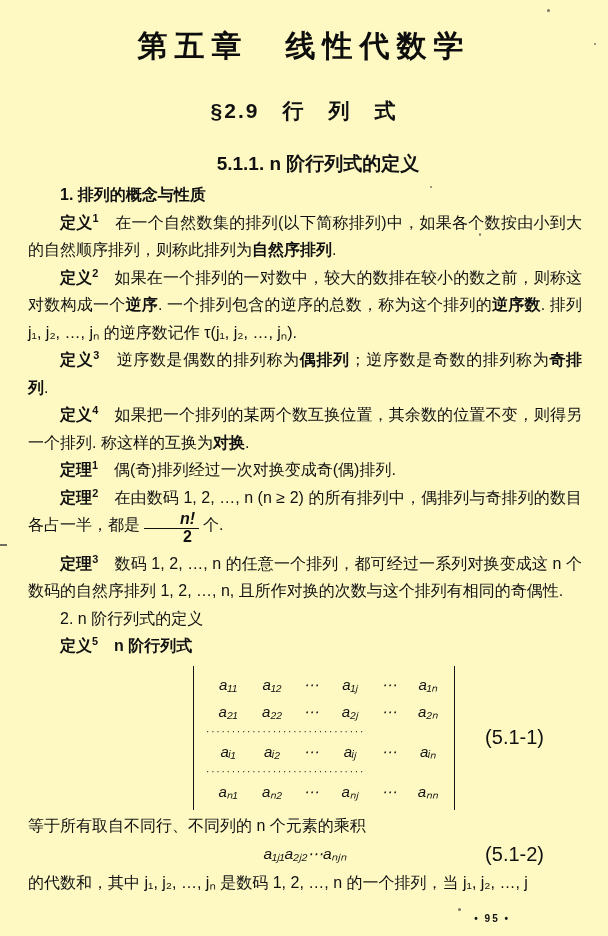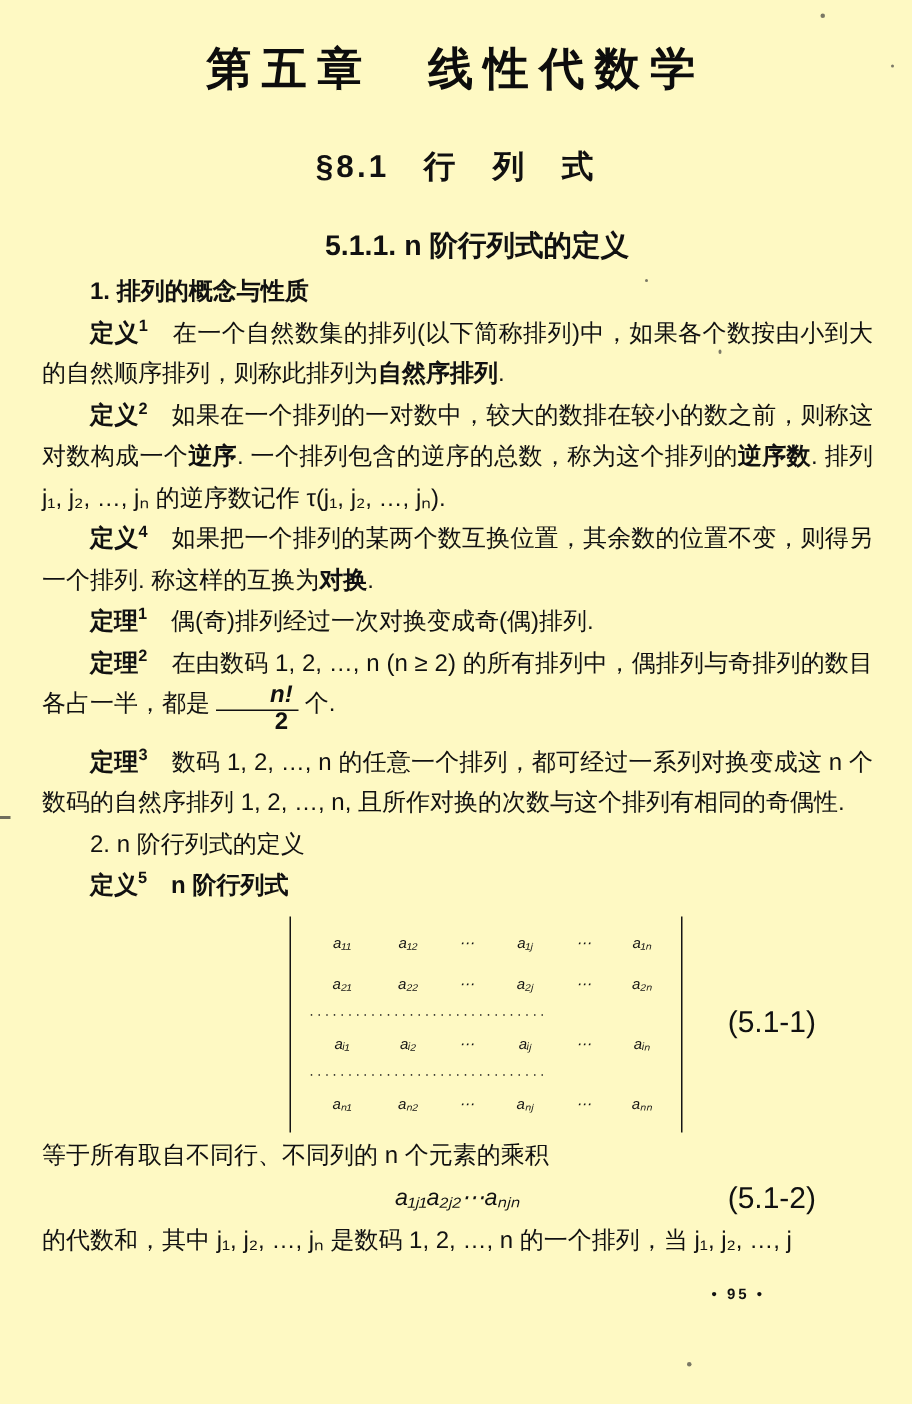--- a/index.html
+++ b/index.html
@@ -66,21 +66,21 @@
     border-left:1.7px solid #151515;
     border-right:1.7px solid #151515;
   }
   .mrow{
     display:grid;
     grid-template-columns:44px 44px 34px 44px 34px 44px;
     justify-items:center;
     align-items:center;
     height:27px;
     font-style:italic;
-    font-size:10px;
+    font-size:15px;
   }
   .mrow.dots{
     display:block;
     height:13px;
     line-height:13px;
     font-style:normal;
     font-size:10px;
     letter-spacing:1.8px;
     overflow:hidden;
     white-space:nowrap;
@@ -107,30 +107,31 @@
   .speck{position:absolute;background:#333;border-radius:50%;opacity:.65;}
   .speck-dash{position:absolute;background:#333;opacity:.7;}
 </style>
 </head>
 <body>
 
 <div class="page">
 
   <div class="chapter-title">第五章　线性代数学</div>
 
-  <div class="section-title">§8.1　行　列　式</div>
+  <div class="section-title">§2.9　行　列　式</div>
 
   <div class="subsection-title">5.1.1. n 阶行列式的定义</div>
 
   <div class="body">
 
     <p class="para indent heading-line"><span class="bold">1. 排列的概念与性质</span></p>
 
     <p class="para indent"><span class="dlabel">定义</span><sup>1</sup><span>　在一个自然数集的排列(以下简称排列)中，如果各个数按由小到大的自然顺序排列，则称此排列为</span><span class="bold">自然序排列</span><span>.</span></p>
     <p class="para indent"><span class="dlabel">定义</span><sup>2</sup><span>　如果在一个排列的一对数中，较大的数排在较小的数之前，则称这对数构成一个</span><span class="bold">逆序</span><span>. 一个排列包含的逆序的总数，称为这个排列的</span><span class="bold">逆序数</span><span>. 排列 j₁, j₂, …, jₙ 的逆序数记作 τ(j₁, j₂, …, jₙ).</span></p>
+    <p class="para indent"><span class="dlabel">定义</span><sup>3</sup><span>　逆序数是偶数的排列称为</span><span class="bold">偶排列</span><span>；逆序数是奇数的排列称为</span><span class="bold">奇排列</span><span>.</span></p>
     <p class="para indent"><span class="dlabel">定义</span><sup>4</sup><span>　如果把一个排列的某两个数互换位置，其余数的位置不变，则得另一个排列. 称这样的互换为</span><span class="bold">对换</span><span>.</span></p>
     <p class="para indent"><span class="dlabel">定理</span><sup>1</sup><span>　偶(奇)排列经过一次对换变成奇(偶)排列.</span></p>
     <p class="para indent"><span class="dlabel">定理</span><sup>2</sup><span>　在由数码 1, 2, …, n (n ≥ 2) 的所有排列中，偶排列与奇排列的数目各占一半，都是</span><span class="frac"><span class="num">n!</span><span class="den">2</span></span><span>个.</span></p>
     <p class="para indent" style="margin-top:4px"><span class="dlabel">定理</span><sup>3</sup><span>　数码 1, 2, …, n 的任意一个排列，都可经过一系列对换变成这 n 个数码的自然序排列 1, 2, …, n, 且所作对换的次数与这个排列有相同的奇偶性.</span></p>
 
     <p class="para indent"><span>2. n 阶行列式的定义</span></p>
     <p class="para indent"><span class="dlabel">定义</span><sup>5</sup><span class="bold">　n 阶行列式</span></p>
 
     <div class="eq-block">
       <div class="det">

